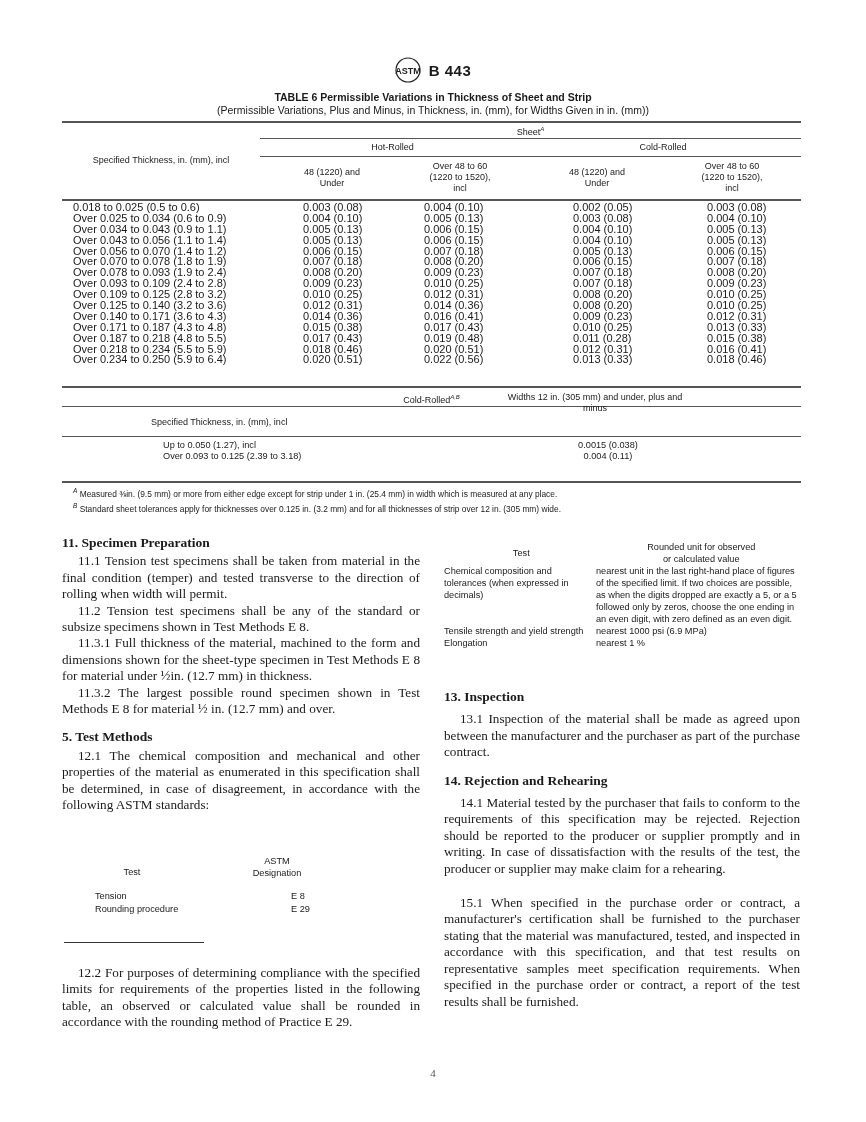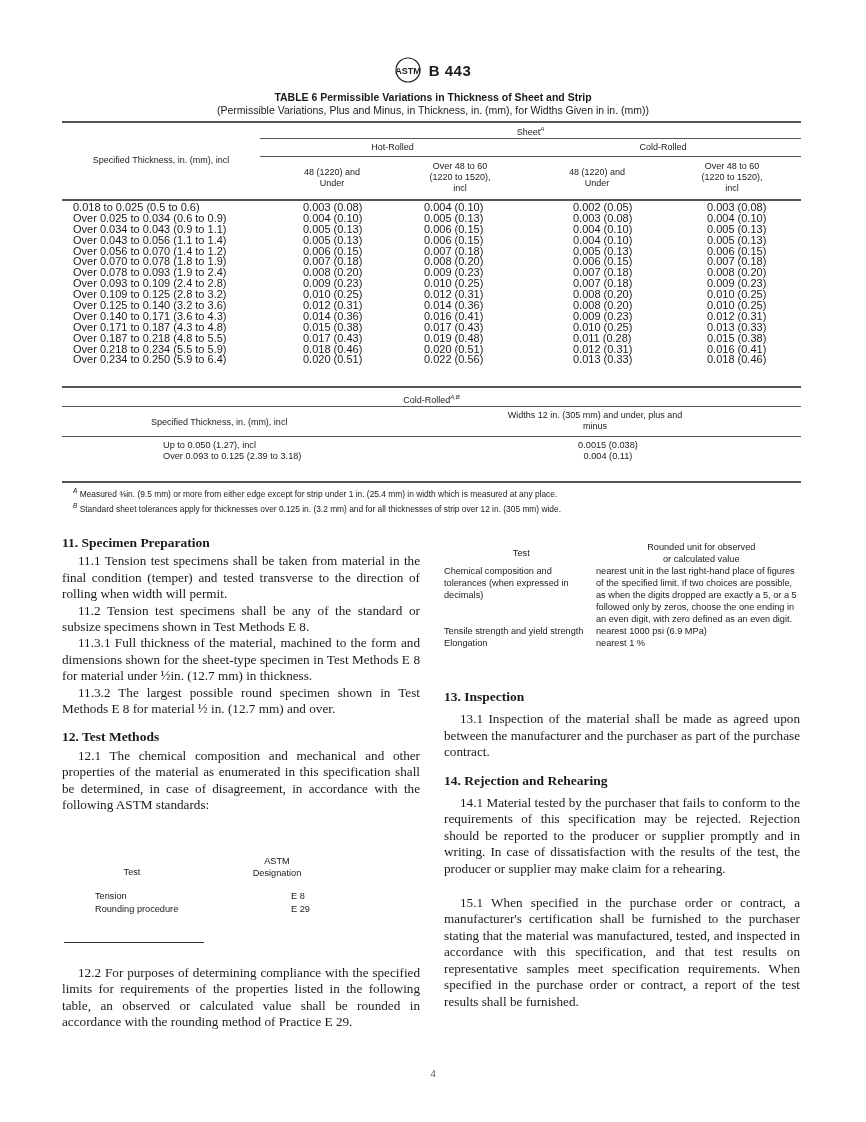--- a/index.html
+++ b/index.html
@@ -205,21 +205,21 @@
     </div>
   </div>
 
 <div class="rule" style="top:386px;left:62px;width:739px;height:1.5px;"></div>
 
 <div class="hdr" style="top:392px;left:62px;width:739px;">
   <span>Cold-Rolled</span><sup style="font-size:6px;font-style:italic;">A,B</sup>
 </div>
 <div class="rule" style="top:406px;left:62px;width:739px;height:1px;"></div>
 <div class="hdr" style="top:417px;left:151px;width:170px;text-align:left;">Specified Thickness, in. (mm), incl</div>
-<div class="hdr" style="top:410px;left:470px;width:250px;">
+<div class="hdr" style="top:392px;left:470px;width:250px;">
   <div>Widths 12 in. (305 mm) and under, plus and</div>
   <div>minus</div>
 </div>
 <div class="rule" style="top:436px;left:62px;width:739px;height:1px;"></div>
 
 <div class="cr-body" id="cr-body">
     <div class="cr-row">
       <div class="cr-c0">Up to 0.050 (1.27), incl</div>
       <div class="cr-c1">0.0015 (0.038)</div>
     </div>
@@ -237,21 +237,21 @@
 </div>
 
 <div class="col col-left" style="top:535px;">
   <div class="h2">11.  Specimen Preparation</div>
   <div style="height:2px"></div>
   <p class="p">11.1  Tension test specimens shall be taken from material in the final condition (temper) and tested transverse to the direction of rolling when width will permit.</p>
   <p class="p">11.2  Tension test specimens shall be any of the standard or subsize specimens shown in Test Methods E 8.</p>
   <p class="p">11.3.1  Full thickness of the material, machined to the form and dimensions shown for the sheet-type specimen in Test Methods E 8 for material under ½in. (12.7 mm) in thickness.</p>
   <p class="p">11.3.2  The largest possible round specimen shown in Test Methods E 8 for material ½ in. (12.7 mm) and over.</p>
   <div style="height:12px"></div>
-  <div class="h2">12.  Test Methods</div>
+  <div class="h2">5.  Test Methods</div>
   <div style="height:2px"></div>
   <p class="p">12.1  The chemical composition and mechanical and other properties of the material as enumerated in this specification shall be determined, in case of disagreement, in accordance with the following ASTM standards:</p>
 </div>
 
 <div class="astm-tbl" style="top:855px;left:62px;width:358px;">
   <div style="position:absolute;top:0;left:175px;width:80px;text-align:center;line-height:12px;">
     <div>ASTM</div>
     <div>Designation</div>
   </div>
   <div style="position:absolute;top:12px;left:40px;width:60px;text-align:center;">Test</div>

